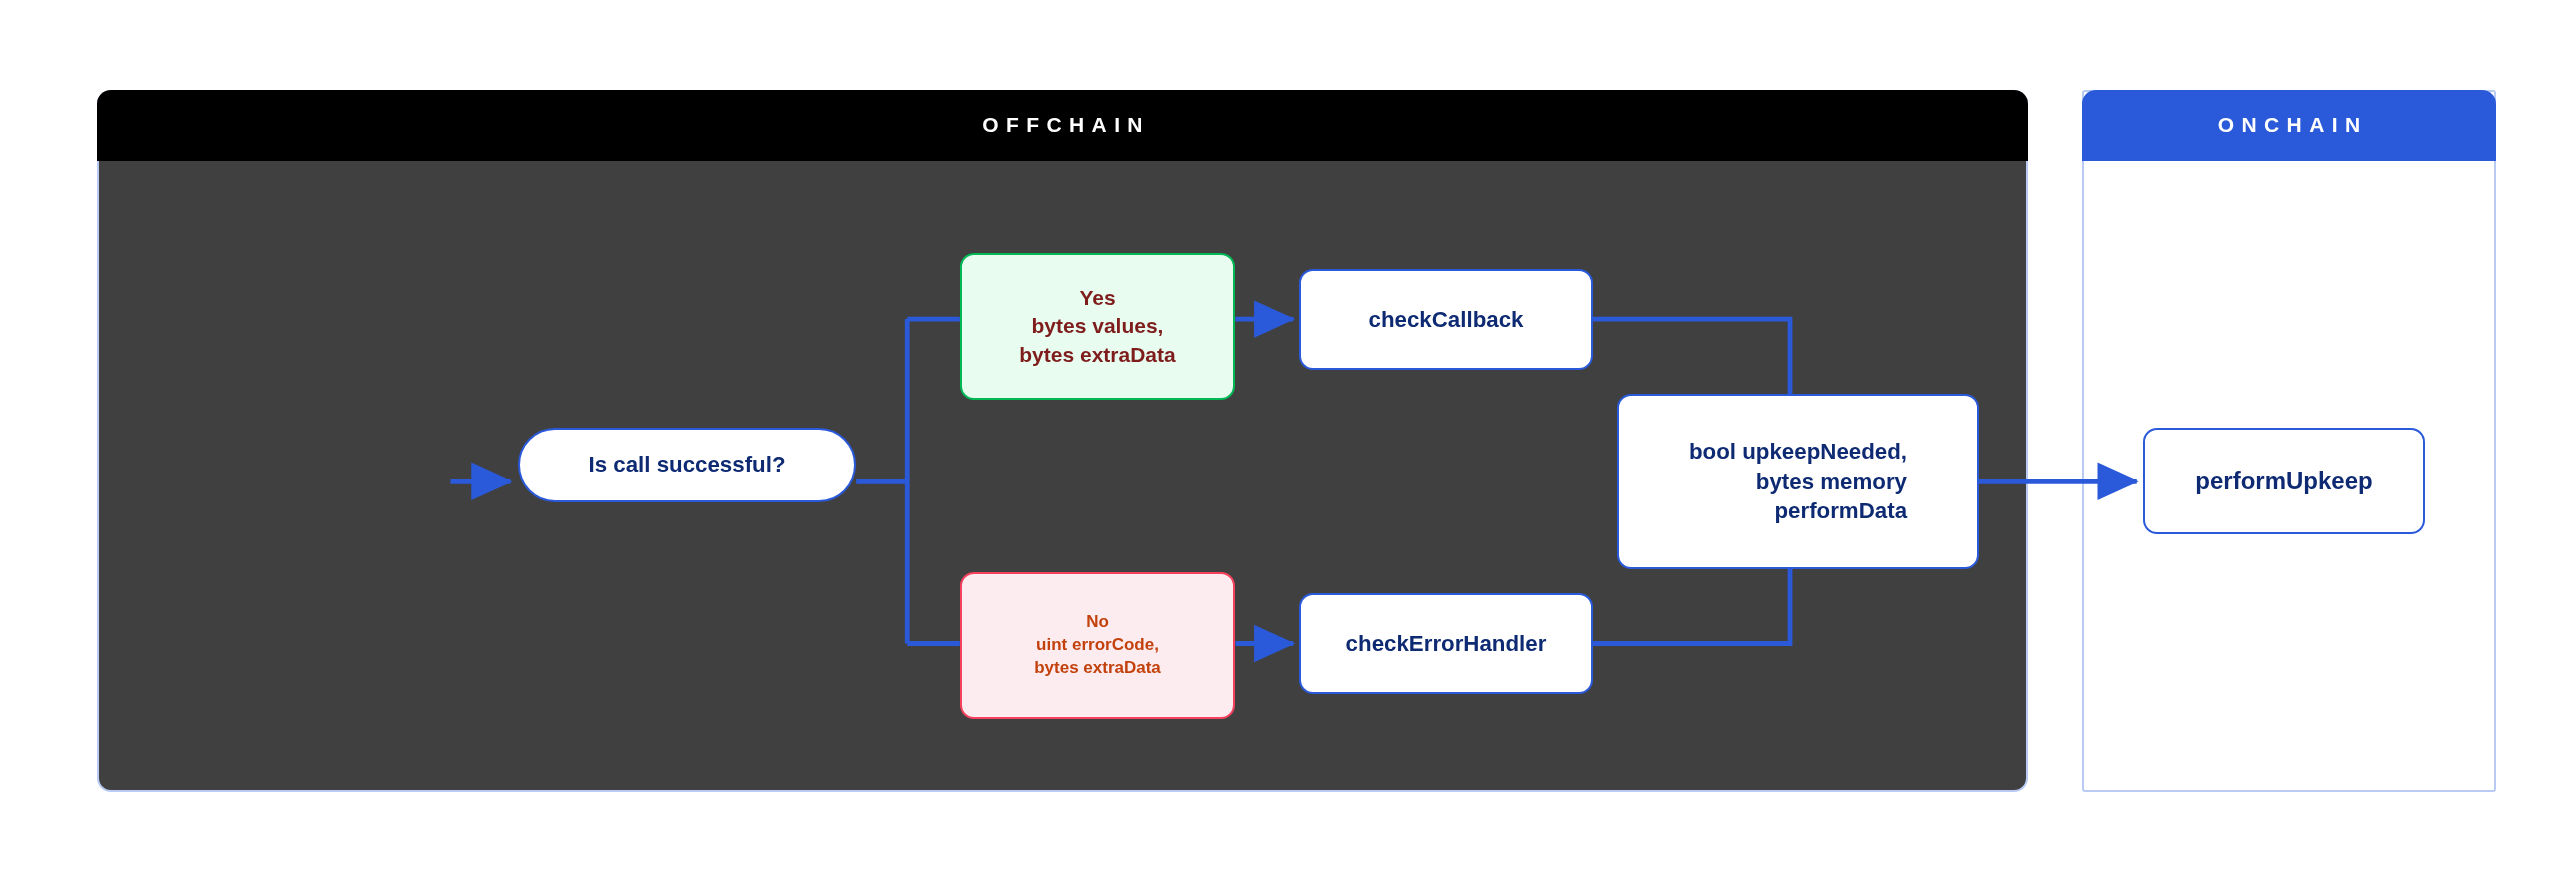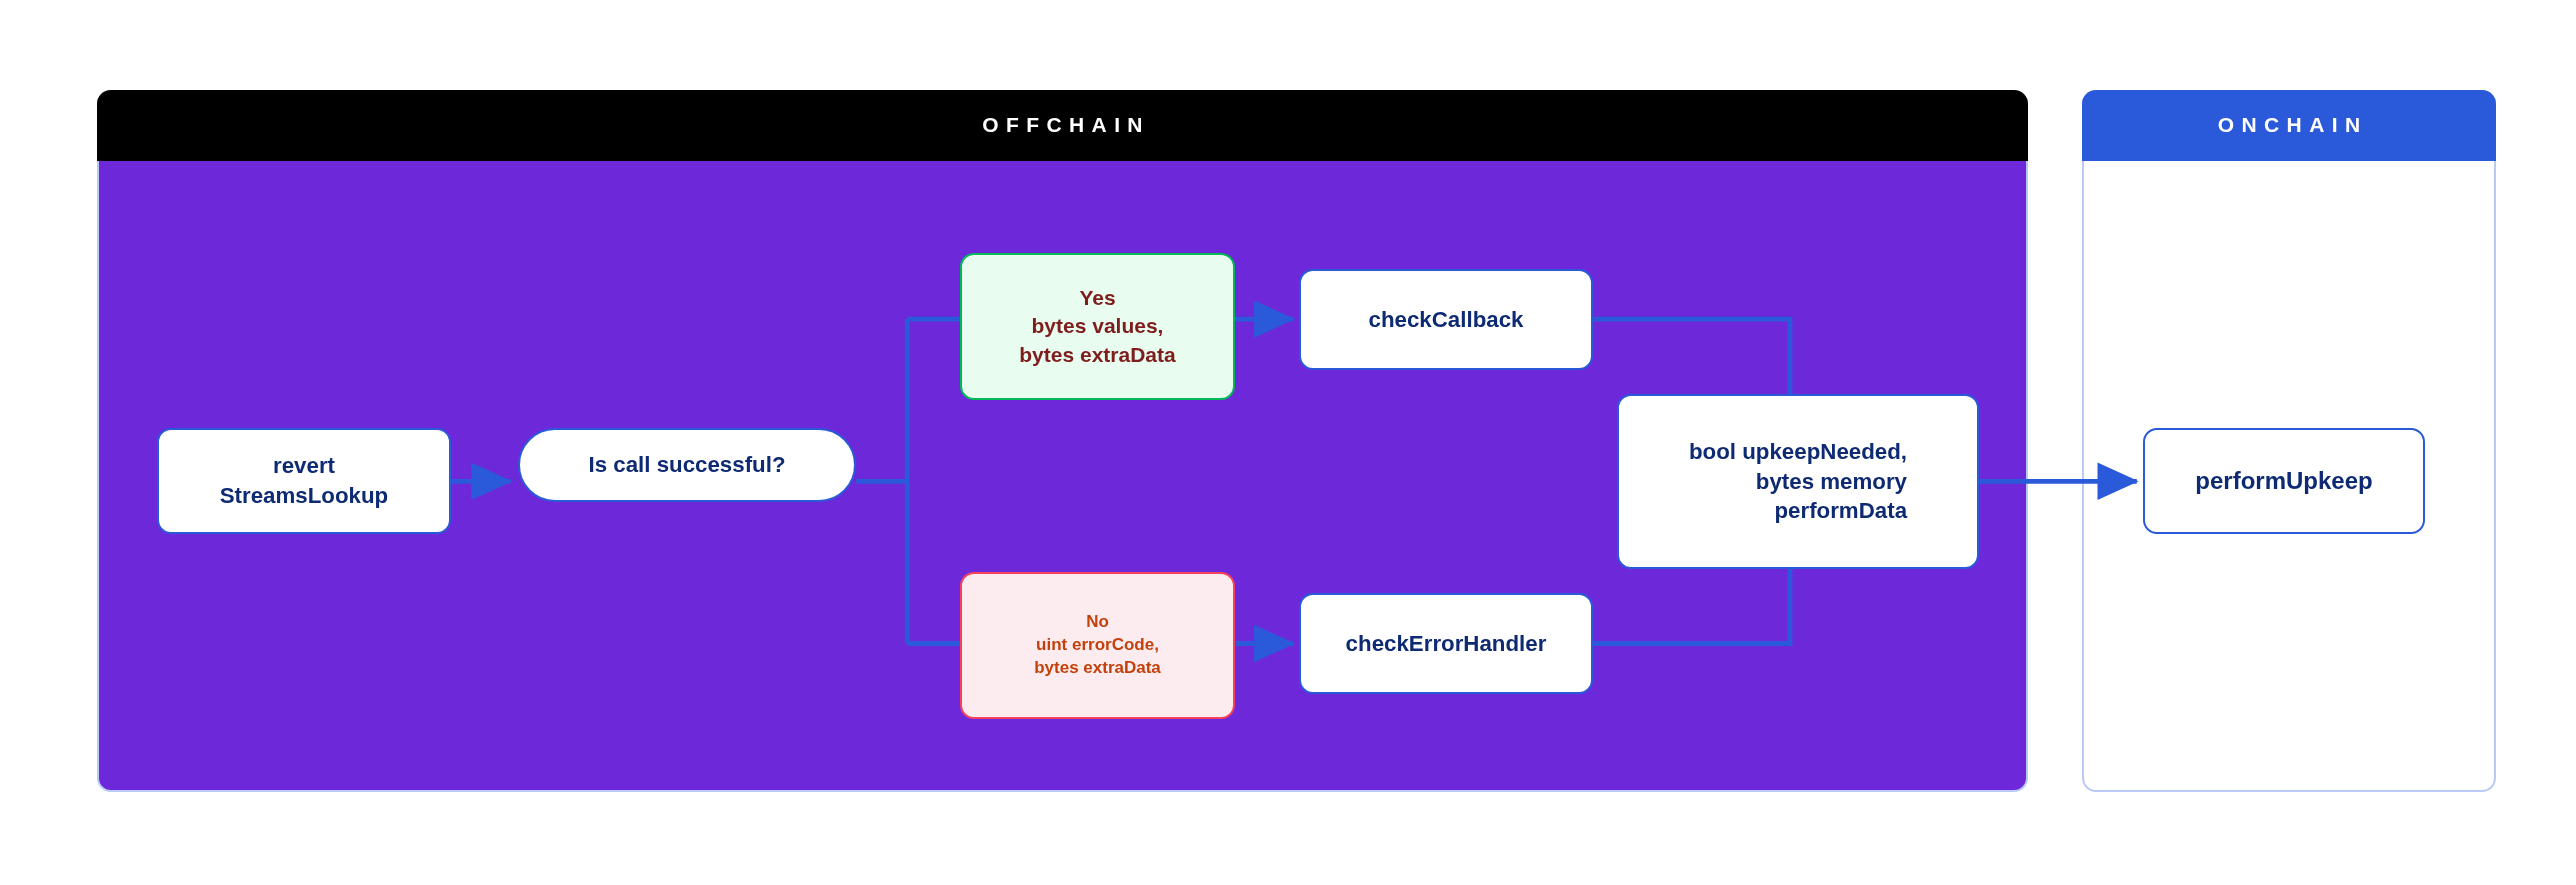--- a/index.html
+++ b/index.html
@@ -22,32 +22,32 @@
   
   .panel {
     position: absolute;
     box-sizing: border-box;
   }
   #offchain-panel {
     left: 97px;
     top: 90px;
     width: 1931px;
     height: 702px;
-    background: #6d28d9;
+    background: #404040;
     border: 2.1px solid #b9cbf5;
     border-radius: 14px;
   }
   #onchain-panel {
     left: 2082px;
     top: 90px;
     width: 414px;
     height: 702px;
     background: #ffffff;
     border: 2.1px solid #b9cbf5;
-    border-radius: 14px;
+    border-radius: 3px;
   }
   .panel-header {
     position: absolute;
     left: -2.1px;
     top: -2.1px;
     height: 71px;
     display: flex;
     align-items: center;
     justify-content: center;
     border-top-left-radius: 14px;
@@ -152,24 +152,20 @@
 
     <path d="M 2323 1210 L 2432 1210" fill="none" stroke="#2a5ada" stroke-width="9" marker-end="url(#arrowhead)"></path>
 
     <path d="M 2995 600 L 3366 600 L 3366 745" fill="none" stroke="#2a5ada" stroke-width="9"></path>
 
     <path d="M 2995 1210 L 3366 1210 L 3366 1065" fill="none" stroke="#2a5ada" stroke-width="9"></path>
 
     <path d="M 3720 905 L 4018 905" fill="none" stroke="#2a5ada" stroke-width="9" marker-end="url(#arrowhead)"></path>
   </svg>
 
-  <div class="node" id="node-revert">
-    <span class="node-text">revert
-StreamsLookup</span>
-  </div>
 
   <div class="node" id="node-decision">
     <span class="node-text">Is call successful?</span>
   </div>
 
   <div class="node" id="node-yes">
     <span class="node-text">Yes
 bytes values,
 bytes extraData</span>
   </div>

